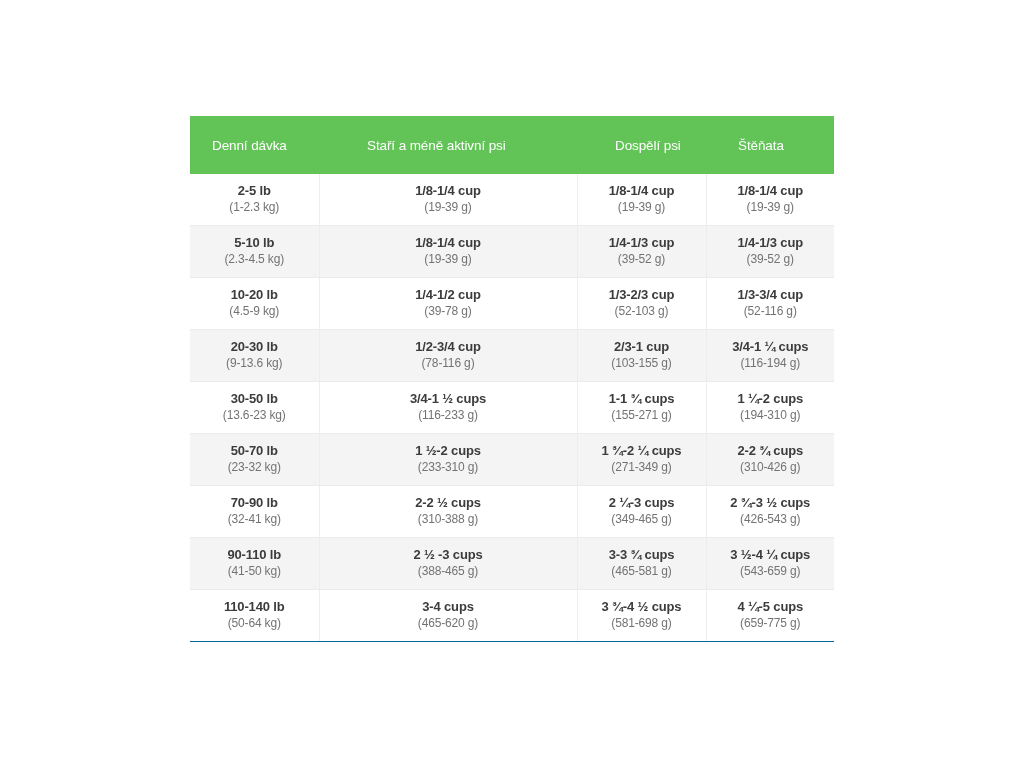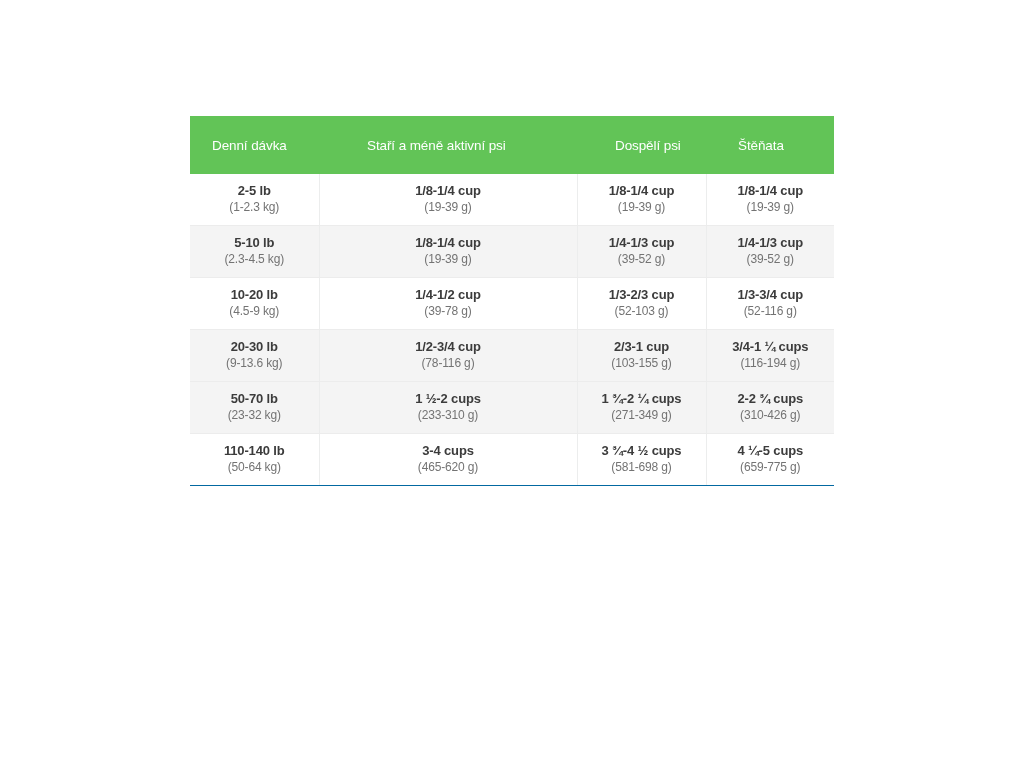--- a/index.html
+++ b/index.html
@@ -176,36 +176,90 @@
           </td>
           <td>
             <span class="primary">2/3-1 cup</span>
             <span class="secondary">(103-155 g)</span>
           </td>
           <td>
             <span class="primary">3/4-1 ¼ cups</span>
             <span class="secondary">(116-194 g)</span>
           </td>
         </tr>
+        <tr class="odd">
+          <td>
+            <span class="primary">30-50 lb</span>
+            <span class="secondary">(13.6-23 kg)</span>
+          </td>
+          <td>
+            <span class="primary">3/4-1 ½ cups</span>
+            <span class="secondary">(116-233 g)</span>
+          </td>
+          <td>
+            <span class="primary">1-1 ¾ cups</span>
+            <span class="secondary">(155-271 g)</span>
+          </td>
+          <td>
+            <span class="primary">1 ¼-2 cups</span>
+            <span class="secondary">(194-310 g)</span>
+          </td>
+        </tr>
         <tr class="even">
           <td>
             <span class="primary">50-70 lb</span>
             <span class="secondary">(23-32 kg)</span>
           </td>
           <td>
             <span class="primary">1 ½-2 cups</span>
             <span class="secondary">(233-310 g)</span>
           </td>
           <td>
             <span class="primary">1 ¾-2 ¼ cups</span>
             <span class="secondary">(271-349 g)</span>
           </td>
           <td>
             <span class="primary">2-2 ¾ cups</span>
             <span class="secondary">(310-426 g)</span>
+          </td>
+        </tr>
+        <tr class="odd">
+          <td>
+            <span class="primary">70-90 lb</span>
+            <span class="secondary">(32-41 kg)</span>
+          </td>
+          <td>
+            <span class="primary">2-2 ½ cups</span>
+            <span class="secondary">(310-388 g)</span>
+          </td>
+          <td>
+            <span class="primary">2 ¼-3 cups</span>
+            <span class="secondary">(349-465 g)</span>
+          </td>
+          <td>
+            <span class="primary">2 ¾-3 ½ cups</span>
+            <span class="secondary">(426-543 g)</span>
+          </td>
+        </tr>
+        <tr class="even">
+          <td>
+            <span class="primary">90-110 lb</span>
+            <span class="secondary">(41-50 kg)</span>
+          </td>
+          <td>
+            <span class="primary">2 ½ -3 cups</span>
+            <span class="secondary">(388-465 g)</span>
+          </td>
+          <td>
+            <span class="primary">3-3 ¾ cups</span>
+            <span class="secondary">(465-581 g)</span>
+          </td>
+          <td>
+            <span class="primary">3 ½-4 ¼ cups</span>
+            <span class="secondary">(543-659 g)</span>
           </td>
         </tr>
         <tr class="odd">
           <td>
             <span class="primary">110-140 lb</span>
             <span class="secondary">(50-64 kg)</span>
           </td>
           <td>
             <span class="primary">3-4 cups</span>
             <span class="secondary">(465-620 g)</span>

